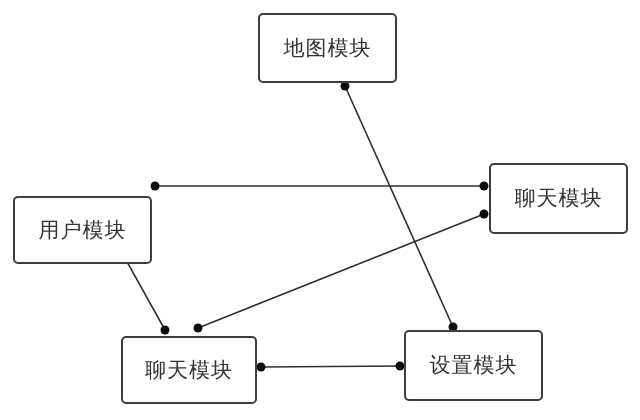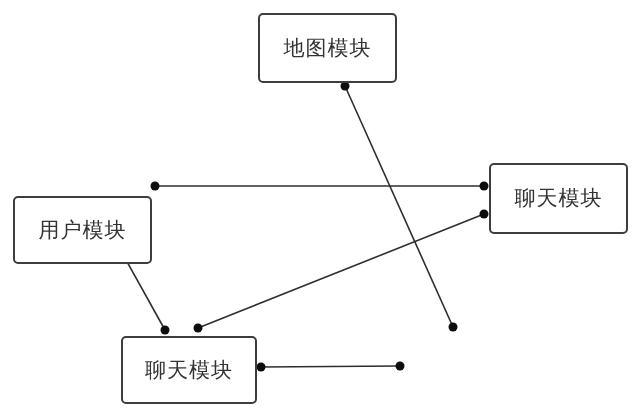--- a/index.html
+++ b/index.html
@@ -66,13 +66,16 @@
     </div>
     <div class="node" style="left: 13px; top: 152px; width: 139px; height: 68px; margin-top: 44px;">
       <span class="node-label">用户模块</span>
     </div>
     <div class="node" style="left: 489px; top: 163px; width: 139px; height: 71px;">
       <span class="node-label">聊天模块</span>
     </div>
     <div class="node" style="left: 121px; top: 336px; width: 136px; height: 68px;">
       <span class="node-label">聊天模块</span>
     </div>
+    <div class="node" style="left: 404px; top: 330px; width: 139px; height: 71px;">
+      <span class="node-label">设置模块</span>
+    </div>
   </div>
 
 </body></html>

